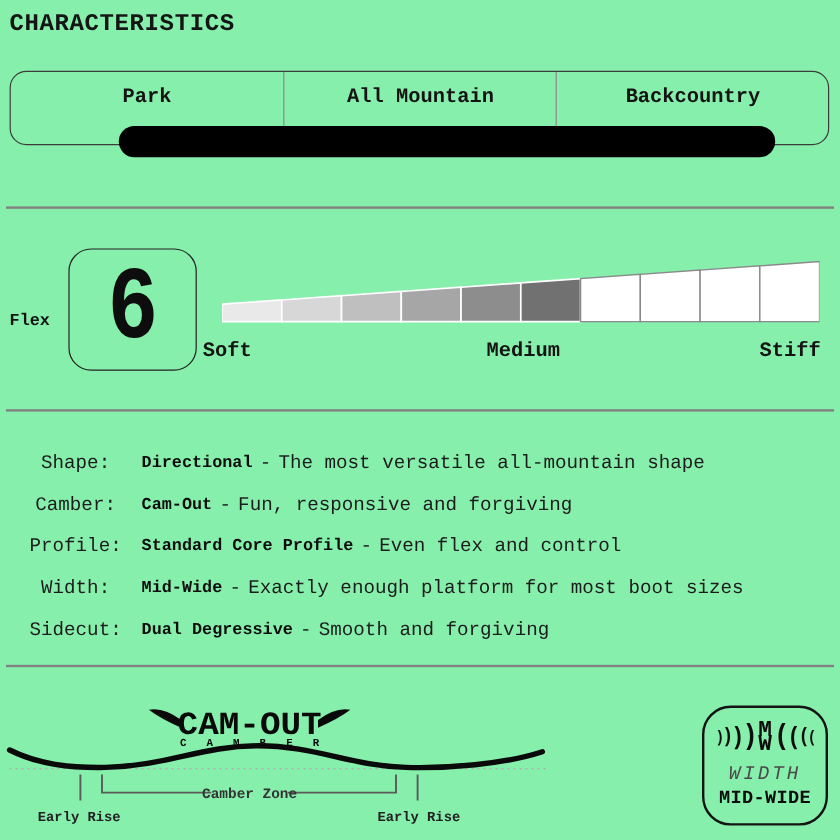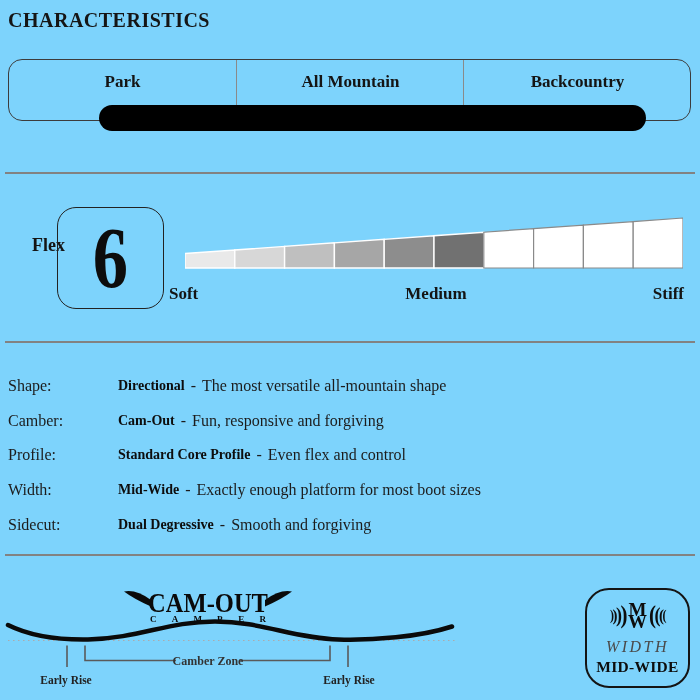--- a/index.html
+++ b/index.html
@@ -1,49 +1,49 @@
 <!DOCTYPE html>
 <html><head>
 <meta charset="utf-8">
 <style>
   html,body{margin:0;padding:0;background:#fff;}
   .page{
-    position:relative;width:700px;height:700px;background:#7dd3fc;
-    font-family:Liberation Serif, serif;color:#111;
+    position:relative;width:700px;height:700px;background:#86efac;
+    font-family:Liberation Mono, monospace;color:#111;
     overflow:hidden;
   }
   
   .title{position:absolute;left:8px;top:9px;font-size:20px;font-weight:800;letter-spacing:.5px;color:#151515;}
 
   
   .terrain-box{position:absolute;left:8px;top:59px;width:683px;height:62px;border:1.5px solid #3c3c3c;border-radius:14px;box-sizing:border-box;}
   .terrain-cell{position:absolute;top:0;height:100%;width:33.333%;}
   .terrain-cell.c1{left:0;}
   .terrain-cell.c2{left:33.333%;border-left:1px solid #8a8a8a;}
   .terrain-cell.c3{left:66.666%;border-left:1px solid #8a8a8a;}
   .terrain-label{position:absolute;top:12px;width:100%;text-align:center;font-size:17px;font-weight:700;color:#141414;}
   .terrain-pill{position:absolute;left:90px;top:45px;width:547px;height:26px;background:#000;border-radius:14px;}
 
   
   .divider{position:absolute;left:5px;width:690px;height:2px;background:#828282;}
   .d1{top:172px;} .d2{top:341px;} .d3{top:554px;}
 
   
-  .flex-word{position:absolute;left:8px;top:235px;font-size:18px;font-weight:700;color:#141414;margin-left:24px;}
+  .flex-word{position:absolute;left:8px;top:260px;font-size:14px;font-weight:700;color:#141414;}
   .flex-box{position:absolute;left:57px;top:207px;width:107px;height:102px;border:1.5px solid #222;border-radius:19px;box-sizing:border-box;display:flex;align-items:center;justify-content:center;}
   .flex-box .num{font-size:86px;font-weight:800;color:#0d0d0d;transform:scaleX(.82);line-height:1;}
   .flex-meter{position:absolute;left:185px;top:210px;}
   .flex-scale-label{position:absolute;top:284px;font-size:17px;font-weight:700;color:#141414;}
   .fs-soft{left:169px;}
   .fs-medium{left:436px;transform:translateX(-50%);}
   .fs-stiff{right:16px;}
 
   
   .specs{position:absolute;left:8px;top:369px;width:684px;}
-  .spec-row{height:34.6px;display:flex;align-items:center;font-size:16px;}
+  .spec-row{height:34.6px;display:flex;align-items:center;font-size:16px;text-align:center;}
   .spec-label{width:110px;flex:0 0 110px;color:#1c1c1c;}
   .spec-term{font-weight:700;font-size:14px;color:#0d0d0d;}
   .spec-sep{margin:0 6px;color:#1c1c1c;}
   .spec-desc{color:#1c1c1c;}
 
   
   .camber-svg{position:absolute;left:0;top:575px;}
 
   
   .width-badge{position:absolute;left:585px;top:588px;width:105px;height:100px;border:2.5px solid #141414;border-radius:24px;box-sizing:border-box;text-align:center;}

